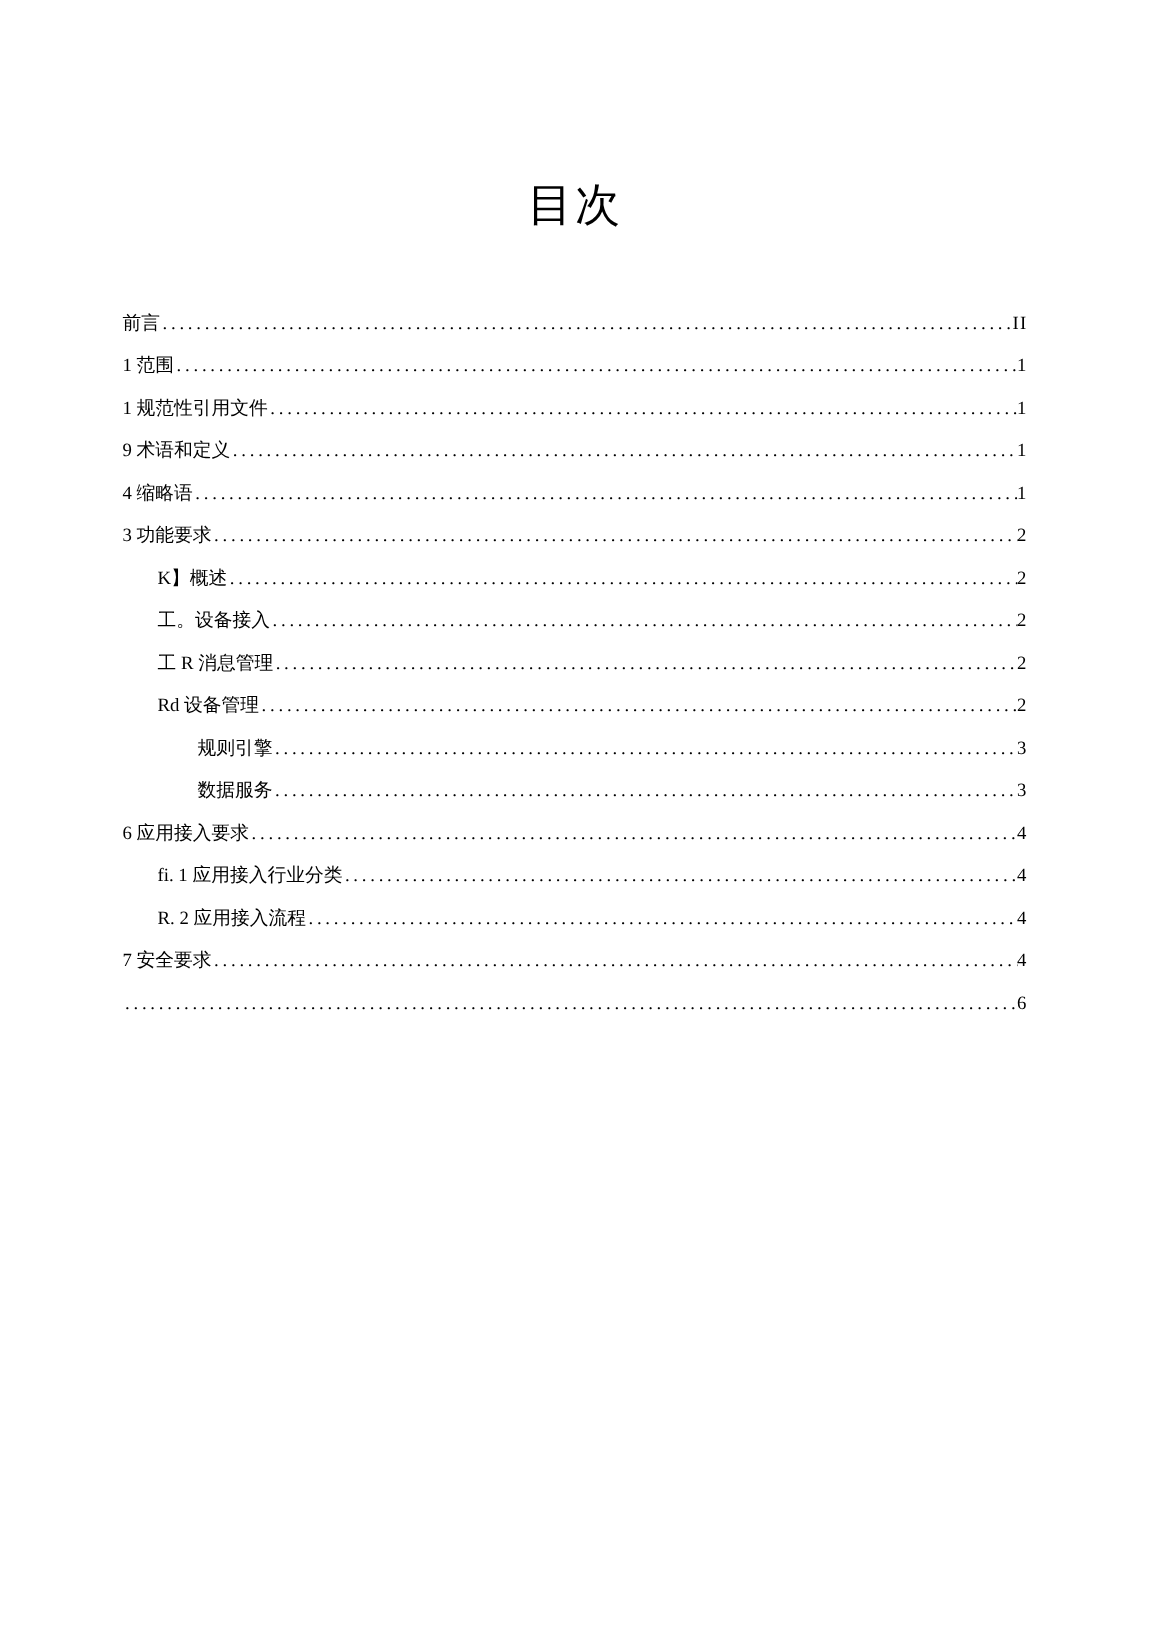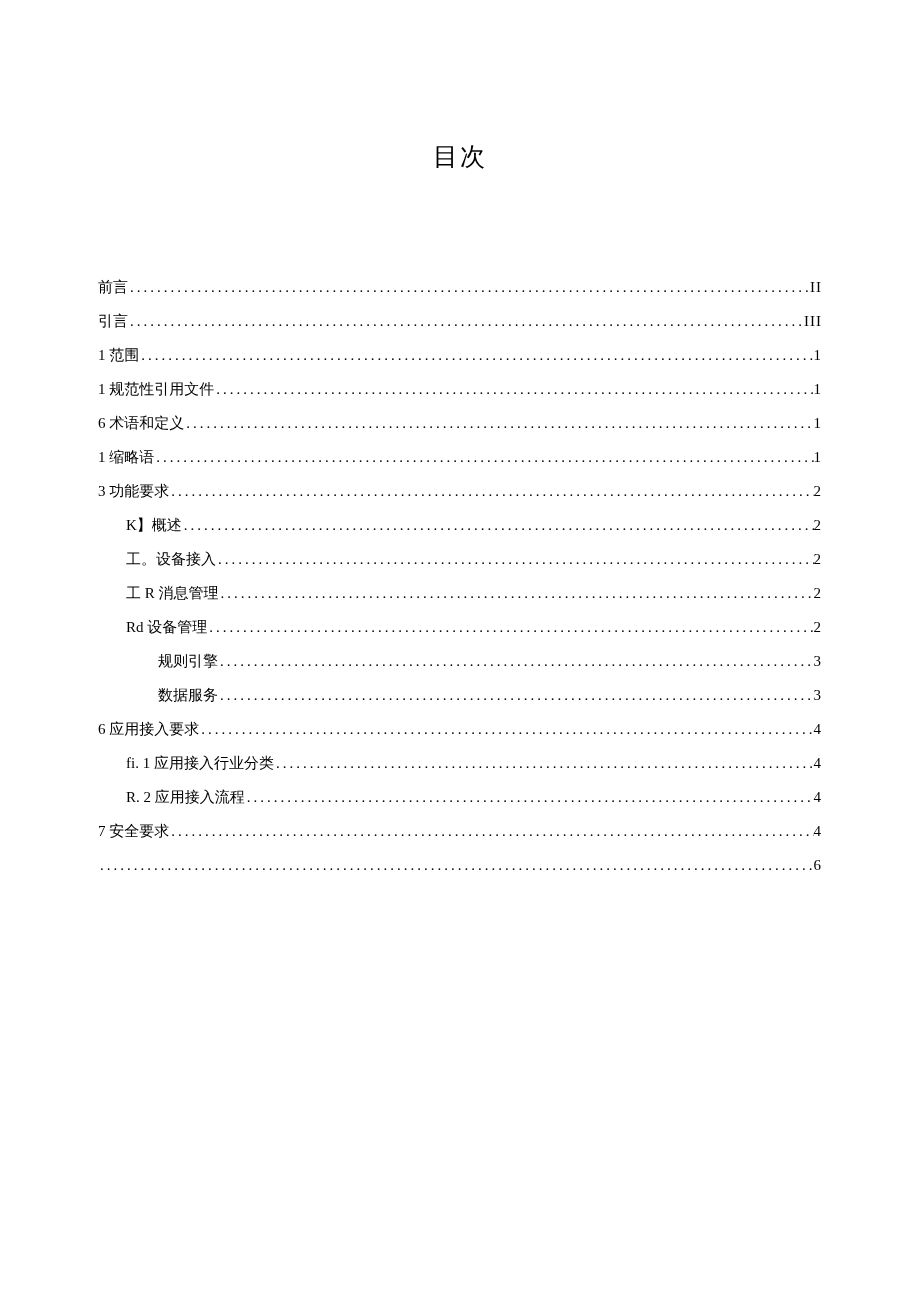--- a/index.html
+++ b/index.html
@@ -10,23 +10,23 @@
     body {
       width: 920px;
       height: 1301px;
       background: #ffffff;
       font-family: "SimSun", "宋体", serif;
       color: #000000;
       padding-top: 140px;
     }
     .title {
       text-align: center;
-      font-size: 25px;
+      font-size: 36px;
       font-weight: normal;
-      margin-bottom: 102px;
+      margin-bottom: 58px;
       letter-spacing: 2px;
     }
     .toc {
       padding-left: 98px;
       padding-right: 98px;
     }
     .toc-entry {
       display: flex;
       align-items: flex-end;
       font-size: 15px;
@@ -67,41 +67,36 @@
 
 <h1 class="title">目次</h1>
 
 <div class="toc">
   <div class="toc-entry level-0">
       <span class="toc-label">前言</span>
       <span class="toc-leader"></span>
       <span class="toc-page">II</span>
     </div>
   <div class="toc-entry level-0">
-      <span class="toc-label">引言</span>
-      <span class="toc-leader"></span>
-      <span class="toc-page">III</span>
-    </div>
-  <div class="toc-entry level-0">
       <span class="toc-label">1 范围</span>
       <span class="toc-leader"></span>
       <span class="toc-page">1</span>
     </div>
   <div class="toc-entry level-0">
       <span class="toc-label">1 规范性引用文件</span>
       <span class="toc-leader"></span>
       <span class="toc-page">1</span>
     </div>
   <div class="toc-entry level-0">
-      <span class="toc-label">6 术语和定义</span>
+      <span class="toc-label">9 术语和定义</span>
       <span class="toc-leader"></span>
       <span class="toc-page">1</span>
     </div>
   <div class="toc-entry level-0">
-      <span class="toc-label">1 缩略语</span>
+      <span class="toc-label">4 缩略语</span>
       <span class="toc-leader"></span>
       <span class="toc-page">1</span>
     </div>
   <div class="toc-entry level-0">
       <span class="toc-label">3 功能要求</span>
       <span class="toc-leader"></span>
       <span class="toc-page">2</span>
     </div>
   <div class="toc-entry level-1">
       <span class="toc-label">K】概述</span>

